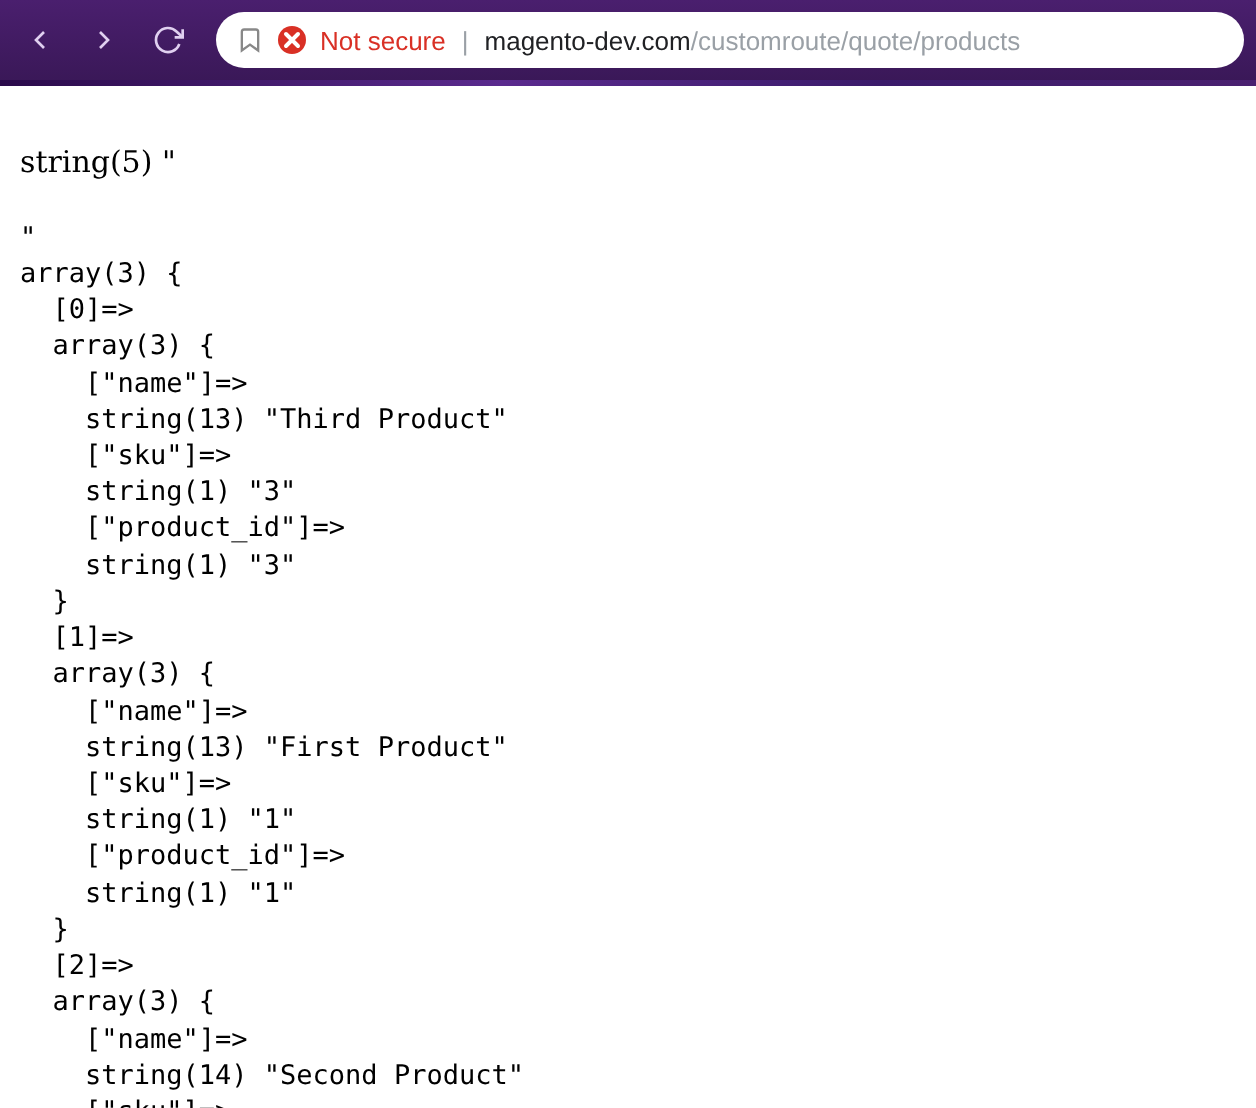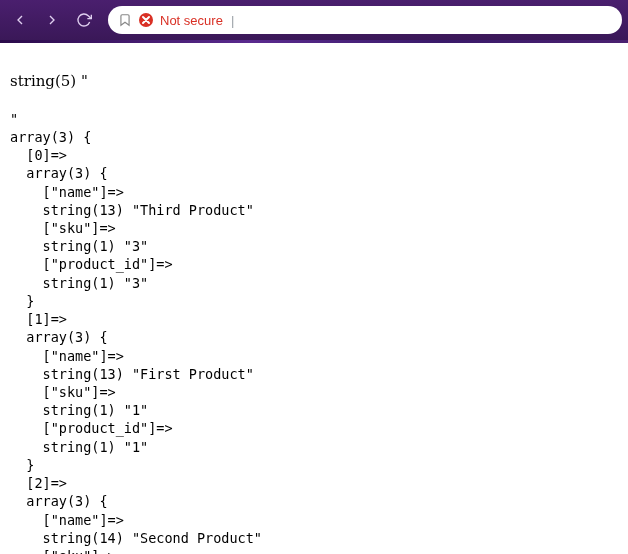--- a/index.html
+++ b/index.html
@@ -108,20 +108,21 @@
       <svg viewBox="0 0 24 24" fill="none" stroke="currentColor" stroke-width="2">
           <path d="M19 21l-7-5-7 5V5a2 2 0 0 1 2-2h10a2 2 0 0 1 2 2z"></path>
         </svg>
     </span>
     <svg class="security-icon" viewBox="0 0 16 16">
       <circle cx="8" cy="8" r="7" fill="#d93025"></circle>
       <path d="M5 5 L11 11 M11 5 L5 11" stroke="#fff" stroke-width="2" stroke-linecap="round"></path>
     </svg>
     <span class="security-text">Not secure</span>
     <span class="url-divider">|</span>
+    <span><span class="url-domain">magento-dev.com</span><span class="url-path">/customroute/quote/products</span></span>
   </div>
 </div>
 <div class="accent-strip"></div>
 
 <div class="content">
 <div class="top-line">string(5) "</div>
 <div>"
 array(3) {
   [0]=&gt;
   array(3) {

